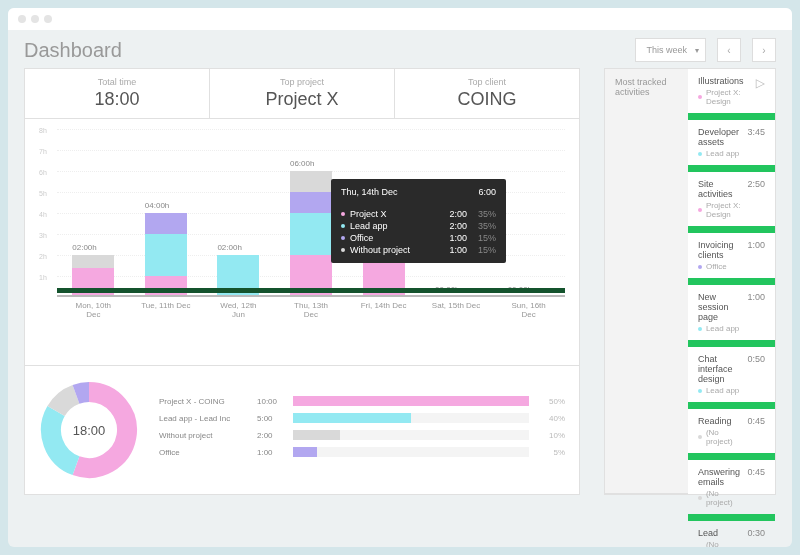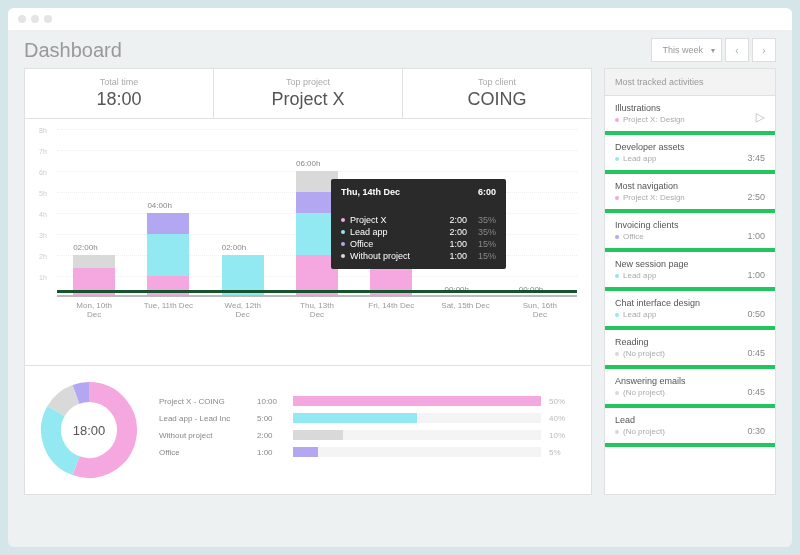--- a/index.html
+++ b/index.html
@@ -3,67 +3,67 @@
 <meta charset="utf-8">
 <style>
 *{margin:0;padding:0;box-sizing:border-box;font-family:-apple-system,BlinkMacSystemFont,"Segoe UI",Arial,sans-serif}
 body{background:#d4e6ea;padding:8px}
 .window{background:#edf1f2;border-radius:6px;overflow:hidden;height:539px;position:relative}
 .titlebar{height:22px;background:#fff;display:flex;align-items:center;padding:0 10px;gap:5px}
 .dot{width:8px;height:8px;border-radius:50%;background:#e4e4e4}
 .content{display:flex;flex-direction:column;padding:8px 16px;height:473px}
 .header{display:flex;justify-content:space-between;align-items:center;margin-bottom:6px}
 .title{font-size:20px;color:#999;font-weight:400}
-.controls{display:flex;gap:4px}
+.controls{display:flex;gap:12px}
 .select{background:#fff;border:1px solid #ddd;padding:4px 18px 4px 10px;font-size:9px;color:#999;position:relative;height:24px;display:flex;align-items:center}
 .select::after{content:"▾";position:absolute;right:6px;color:#999;font-size:8px}
 .nav-btn{background:#fff;border:1px solid #ddd;width:24px;height:24px;color:#aaa;display:flex;align-items:center;justify-content:center;font-size:10px;margin-left:-1px}
-.body{display:flex;gap:12px;flex:1;min-height:0}
+.body{display:flex;gap:24px;flex:1;min-height:0}
 .main{flex:1;display:flex;flex-direction:column;min-width:0}
 .stats{display:flex;background:#fff;border:1px solid #e0e0e0}
 .stat{flex:1;text-align:center;padding:8px;border-right:1px solid #e0e0e0}
 .stat:last-child{border-right:0}
 .stat-label{font-size:9px;color:#aaa;margin-bottom:2px}
 .stat-value{font-size:18px;color:#555;font-weight:400}
 .chart-panel{background:#fff;border:1px solid #e0e0e0;border-top:0;padding:10px 14px;position:relative;flex:1}
 .tabs{display:flex;justify-content:flex-end;gap:16px;margin-bottom:10px;border-bottom:1px solid #eee;padding-bottom:4px}
 .tab{font-size:9px;color:#bbb;padding:2px 4px;cursor:pointer}
 .tab.active{color:#666;border-bottom:2px solid #666;margin-bottom:-5px;padding-bottom:3px}
 .chart{position:relative;height:190px}
 .grid{position:absolute;left:18px;right:0;top:0;bottom:22px}
 .grid-line{position:absolute;left:0;right:0;border-top:1px dotted #eee}
 .y-label{position:absolute;left:-18px;font-size:7px;color:#ccc;transform:translateY(-50%)}
 .bars{position:absolute;left:18px;right:0;bottom:22px;top:0;display:flex;justify-content:space-around;align-items:flex-end}
 .bar-group{display:flex;flex-direction:column;align-items:center;width:50px;position:relative}
 .bar-stack{width:42px;display:flex;flex-direction:column-reverse;position:relative}
 .seg{width:100%}
 .bar-label{position:absolute;bottom:100%;font-size:8px;color:#888;margin-bottom:3px;white-space:nowrap}
-.x-labels{position:absolute;left:18px;right:0;bottom:0;display:flex;justify-content:space-around;border-top:3px solid #14532d;padding-top:8px}
+.x-labels{position:absolute;left:18px;right:0;bottom:0;display:flex;justify-content:space-around;border-top:5px solid #14532d;padding-top:8px}
 .x-label{font-size:8px;color:#999;text-align:center;width:50px}
 .baseline{position:absolute;left:18px;right:0;bottom:22px;border-top:2px solid #bbb}
 .tooltip{position:absolute;background:#2a2a2a;color:#fff;padding:8px 10px;font-size:9px;border-radius:2px;z-index:10;min-width:175px}
-.tooltip-head{display:flex;justify-content:space-between;margin-bottom:18px;font-weight:700}
+.tooltip-head{display:flex;justify-content:space-between;margin-bottom:12px;font-weight:400}
 .tooltip-row{display:flex;align-items:center;gap:5px;margin-top:2px}
 .bullet{width:4px;height:4px;border-radius:50%;flex-shrink:0}
 .tt-name{flex:1}
 .tt-val{margin-left:10px;color:#fff}
 .tt-pct{margin-left:0;color:#888;width:24px;text-align:right}
 .bottom{background:#fff;border:1px solid #e0e0e0;border-top:0;padding:14px;display:flex;gap:20px;align-items:center}
 .donut-wrap{position:relative;width:100px;height:100px;flex-shrink:0}
 .donut-center{position:absolute;top:50%;left:50%;transform:translate(-50%,-50%);font-size:13px;color:#555}
 .hbars{flex:1}
 .hbar-row{display:flex;align-items:center;gap:8px;margin-bottom:7px;font-size:8px;color:#888}
 .hbar-label{width:90px;text-align:left}
 .hbar-time{width:28px}
 .hbar-track{flex:1;height:10px;background:#f4f4f4;position:relative}
 .hbar-fill{height:100%}
-.hbar-pct{width:28px;color:#bbb}
-.sidebar{width:172px;background:#fff;border:1px solid #e0e0e0;display:flex;flex-direction:column}
+.hbar-pct{width:28px;text-align:right;color:#bbb}
+.sidebar{width:172px;background:#fff;border:1px solid #e0e0e0;display:flex;flex-direction:row}
 .sidebar-head{background:#f3f3f3;padding:8px 10px;font-size:9px;color:#999;border-bottom:1px solid #e0e0e0}
-.activity{padding:7px 10px;border-bottom:4px solid #22c55e;display:flex;justify-content:space-between;align-items:flex-end;font-size:9px}
+.activity{padding:7px 10px;border-bottom:7px solid #22c55e;display:flex;justify-content:space-between;align-items:flex-start;font-size:9px}
 .act-info{display:flex;flex-direction:column;gap:2px}
 .act-name{color:#555}
 .act-proj{display:flex;align-items:center;gap:4px;color:#aaa;font-size:8px}
 .act-time{color:#888}
 .play{color:#bbb;font-size:12px}
 </style>
 </head>
 <body>
 
 <div class="window">
@@ -173,21 +173,21 @@
                 <div class="bar-group">
                   <div class="bar-stack">
                     <div class="bar-label">00:00h</div>
                   </div>
                 </div>
               </div>
             <div class="baseline"></div>
             <div class="x-labels" id="xlabels">
                 <div class="x-label">Mon, 10th Dec</div>
                 <div class="x-label">Tue, 11th Dec</div>
-                <div class="x-label">Wed, 12th Dec</div>
+                <div class="x-label">Wed, 12th Jun</div>
                 <div class="x-label">Thu, 13th Dec</div>
                 <div class="x-label">Fri, 14th Dec</div>
                 <div class="x-label">Sat, 15th Dec</div>
                 <div class="x-label">Sun, 16th Dec</div>
               </div>
             <div class="tooltip" id="tooltip" style="left:292px;top:50px">
                 <div class="tooltip-head">
                   <span>Thu, 14th Dec</span>
                   <span>6:00</span>
                 </div>
@@ -276,21 +276,21 @@
             </div>
             <div class="activity">
               <div class="act-info">
                 <div class="act-name">Developer assets</div>
                 <div class="act-proj"><span class="bullet" style="background:#93e9f2"></span>Lead app</div>
               </div>
               <span class="act-time">3:45</span>
             </div>
             <div class="activity">
               <div class="act-info">
-                <div class="act-name">Most navigation</div>
+                <div class="act-name">Site activities</div>
                 <div class="act-proj"><span class="bullet" style="background:#f5a8e0"></span>Project X: Design</div>
               </div>
               <span class="act-time">2:50</span>
             </div>
             <div class="activity">
               <div class="act-info">
                 <div class="act-name">Invoicing clients</div>
                 <div class="act-proj"><span class="bullet" style="background:#b2a7f0"></span>Office</div>
               </div>
               <span class="act-time">1:00</span>

